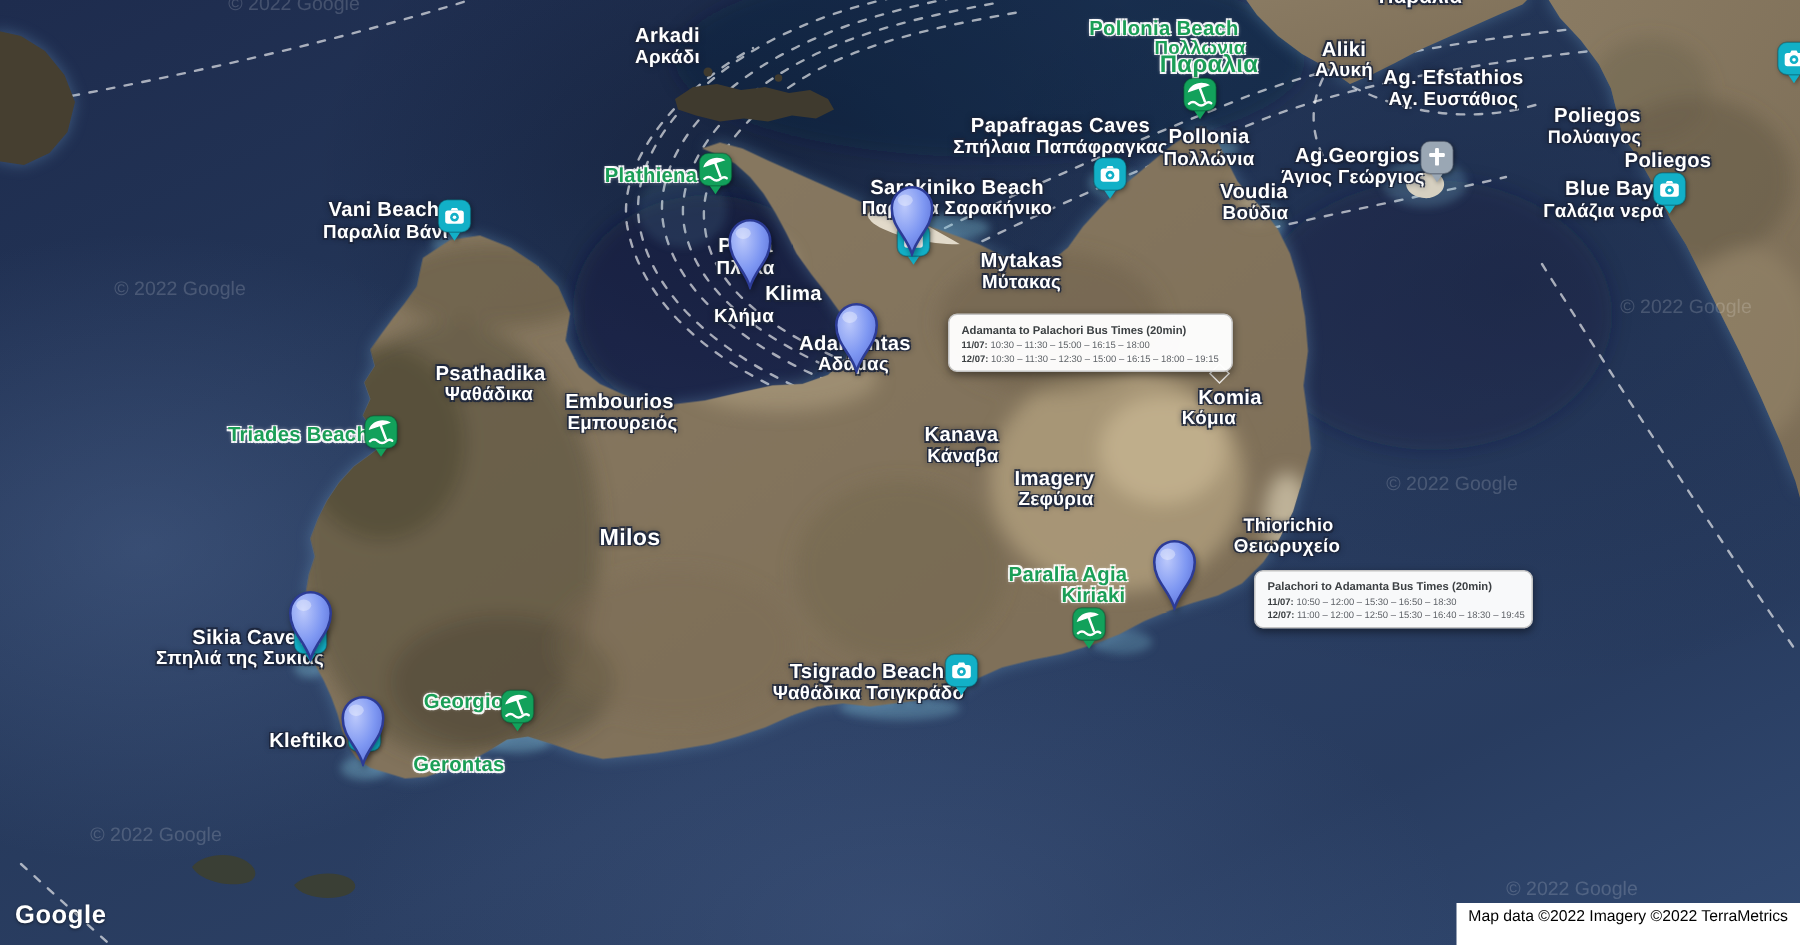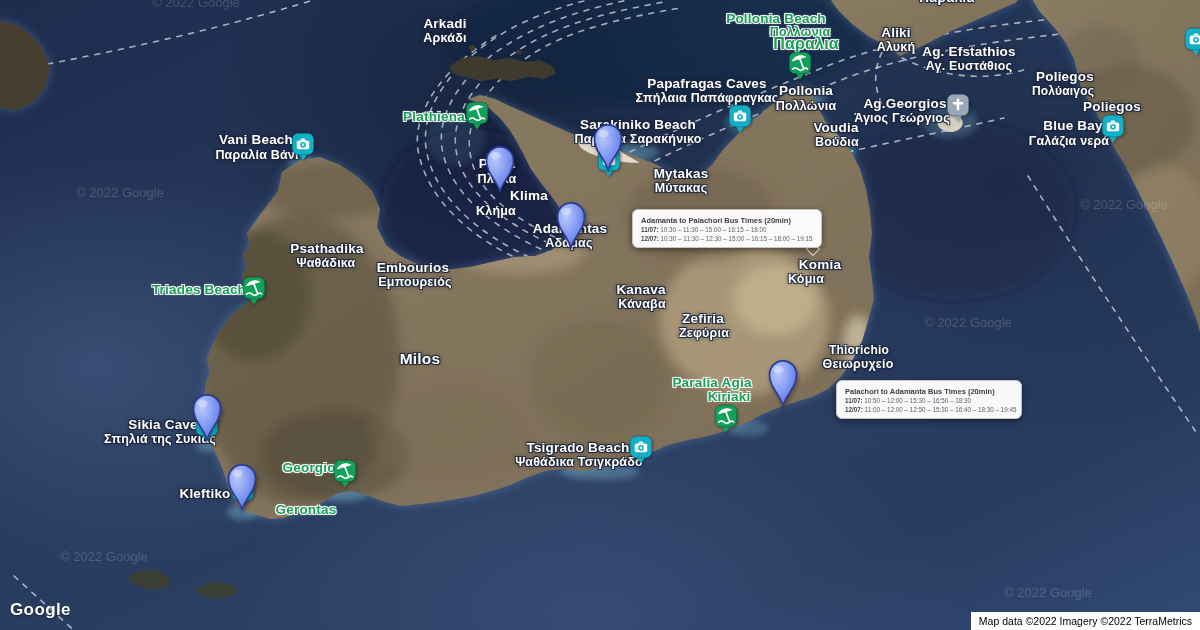--- a/index.html
+++ b/index.html
@@ -44,21 +44,21 @@
   .tt-inner{width:200%;transform:scale(.5);transform-origin:0 0;
             padding:11px 16px;box-sizing:border-box;}
   .tt-title{font-size:15px;font-weight:700;color:#3c4043;line-height:1.3;white-space:nowrap;}
   .tt-row{font-size:12.6px;color:#5f6368;line-height:1.45;white-space:nowrap;}
   .tt-day{font-weight:700;color:#3c4043;}
 
   
   .google-logo{position:absolute;left:10px;top:600px;z-index:80;color:#fff;
                font-size:17px;font-weight:700;letter-spacing:.4px;
                text-shadow:0 1px 2px rgba(0,0,0,.5);}
-  .attribution{position:absolute;right:0;bottom:0;height:18px;z-index:80;
+  .attribution{position:absolute;right:0;bottom:0;height:28px;z-index:80;
                background:#fff;color:#000;font-size:10.5px;line-height:18px;
                padding:0 8px;white-space:nowrap;}
   #watermarks{position:absolute;inset:0;z-index:30;}
   .wm{position:absolute;transform:translate(-50%,-50%);color:rgba(255,255,255,.17);
       font-size:13px;white-space:nowrap;}
   .diamond{position:absolute;width:8px;height:8px;border:1.5px solid rgba(255,255,255,.85);
            transform:rotate(45deg);z-index:55;}
 </style>
 </head>
 <body>
@@ -239,21 +239,21 @@
         <span class="pl-line" style="left: 415px; top: 282px; font-size: 12.5px;">Εμπουρειός</span>
       </div>
       <div class="place place-white">
         <span class="pl-line" style="left: 420px; top: 359px; font-size: 15.5px;">Milos</span>
       </div>
       <div class="place place-white">
         <span class="pl-line" style="left: 641px; top: 290px; font-size: 13.5px;">Kanava</span>
         <span class="pl-line" style="left: 642px; top: 304px; font-size: 12.5px;">Κάναβα</span>
       </div>
       <div class="place place-white">
-        <span class="pl-line" style="left: 703px; top: 319px; font-size: 13.5px;">Zefiria</span>
+        <span class="pl-line" style="left: 703px; top: 319px; font-size: 13.5px;">Imagery</span>
         <span class="pl-line" style="left: 704px; top: 333px; font-size: 12.5px;">Ζεφύρια</span>
       </div>
       <div class="place place-white">
         <span class="pl-line" style="left: 806px; top: 265px; font-size: 13.5px; padding-left: 28px;">Komia</span>
         <span class="pl-line" style="left: 806px; top: 279px; font-size: 12.5px;">Κόμια</span>
       </div>
       <div class="place place-white">
         <span class="pl-line" style="left: 859px; top: 350px; font-size: 12px;">Thiorichio</span>
         <span class="pl-line" style="left: 858px; top: 364px; font-size: 12.5px;">Θειωρυχείο</span>
       </div>

